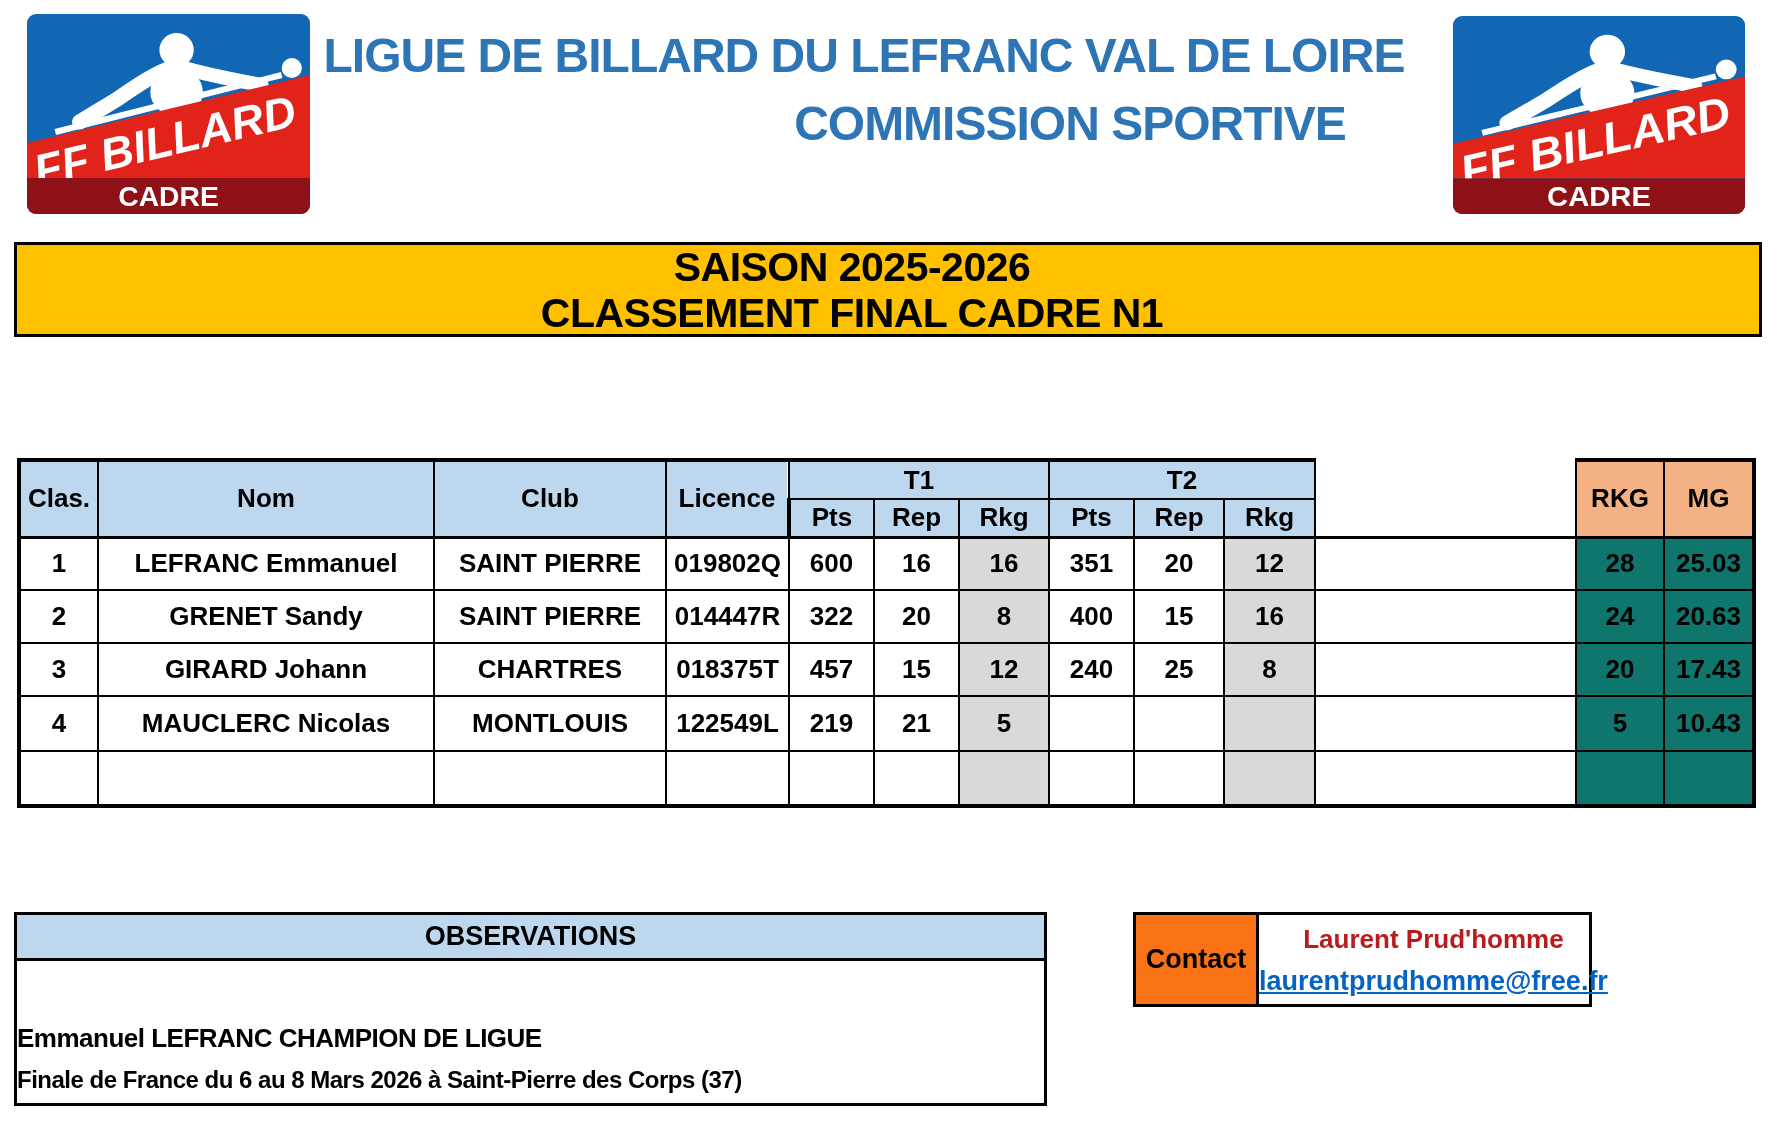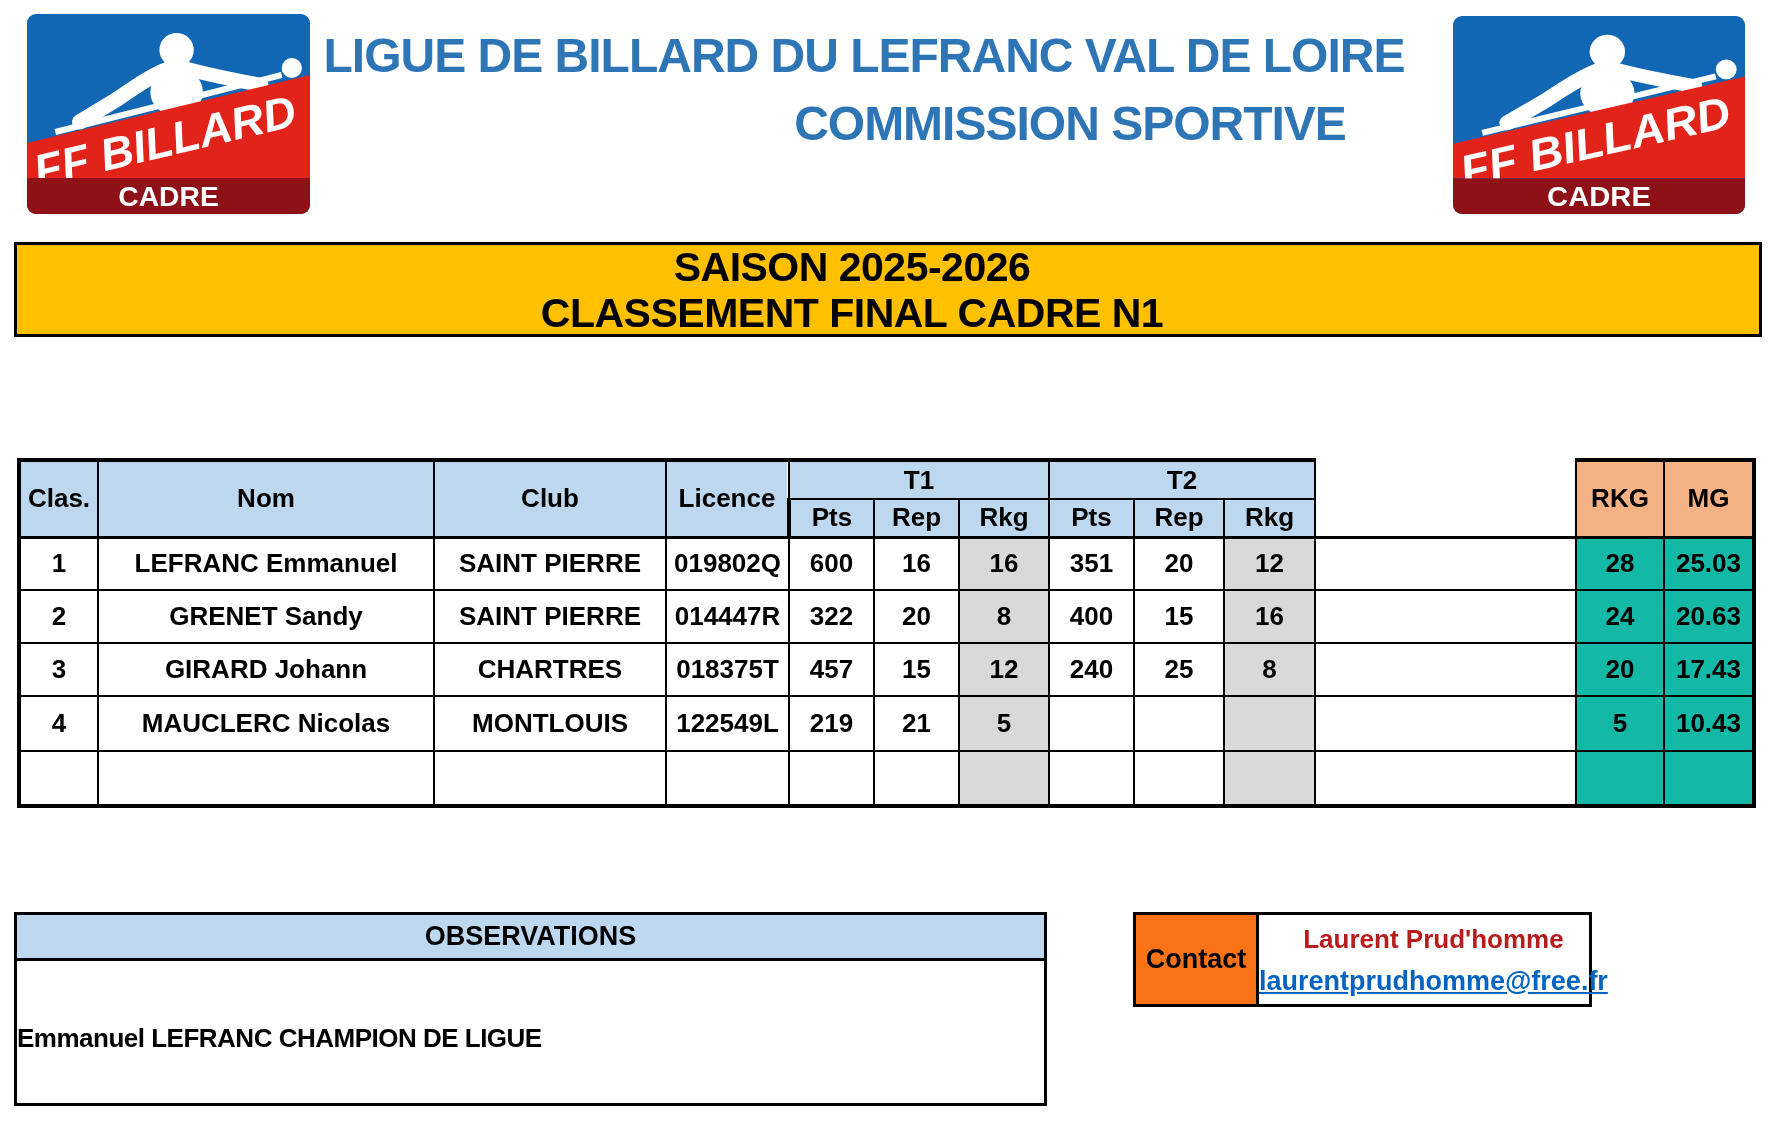--- a/index.html
+++ b/index.html
@@ -37,21 +37,21 @@
     text-align:center;vertical-align:middle;padding:0;overflow:hidden;
     box-sizing:border-box;
   }
   .ranking tr.h1{height:39px;}
   .ranking tr.h2{height:38px;}
   .ranking tr.r{height:53px;}
   .ranking tr.r4,.ranking tr.r5{height:55px;}
   .hb{background:#BDD7EE;}
   .ho{background:#F4B183;}
   .gray{background:#D9D9D9;}
-  .peach{background:#14b8a6;margin-top:13px;}
+  .peach{background:#0f766e;margin-top:13px;}
   .nom{text-align:left;padding-left:8px;}
   .num{text-align:right;padding-right:18px;}
   
   .ranking tr.h1 th{border-top-width:4px;}
   .ranking th:first-child,.ranking td:first-child{border-left-width:4px;}
   .ranking .mg{border-right-width:4px;}
   .ranking tr:last-child td{border-bottom-width:4px;}
   
   .ranking .rs,.ranking tr.h2 th,.ranking .gapcell{border-bottom-width:3.5px;}
   
@@ -245,20 +245,21 @@
     <td class="peach num"></td>
     <td class="peach num mg"></td>
   </tr>
 </tbody>
   </table>
 
 <div class="obs">
   <div class="obs-header">OBSERVATIONS</div>
   <div class="obs-body">
     <div class="obs-line1">Emmanuel LEFRANC  CHAMPION DE LIGUE</div>
+    <div class="obs-line2">Finale de France du 6 au 8 Mars 2026 à Saint-Pierre des Corps (37)</div>
   </div>
 </div>
 
 <div class="contact">
   <div class="contact-label">Contact</div>
   <div class="contact-right">
     <div class="contact-name">Laurent Prud'homme</div>
     <a class="contact-email">laurentprudhomme@free.fr</a>
   </div>
 </div>

